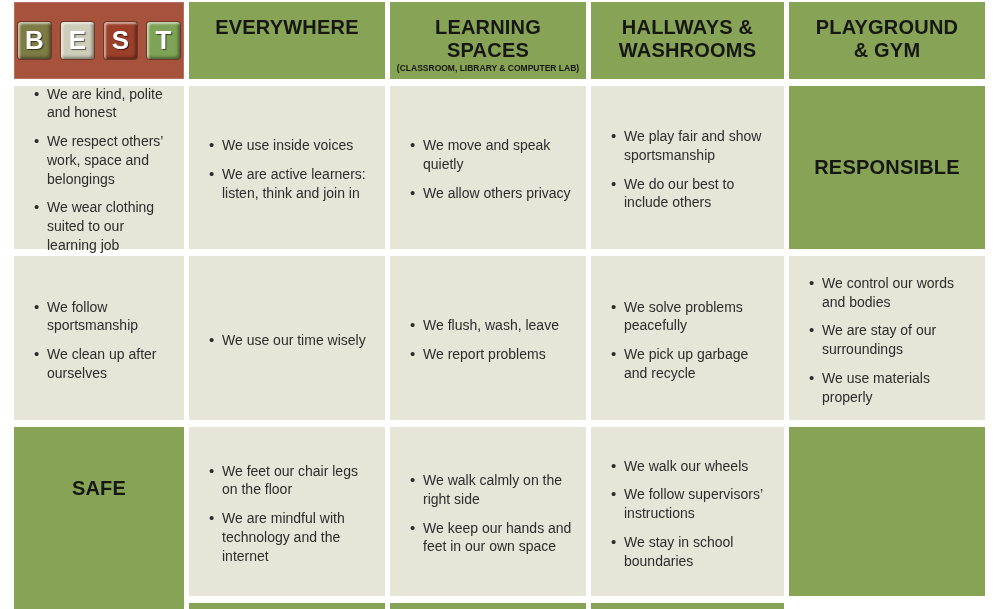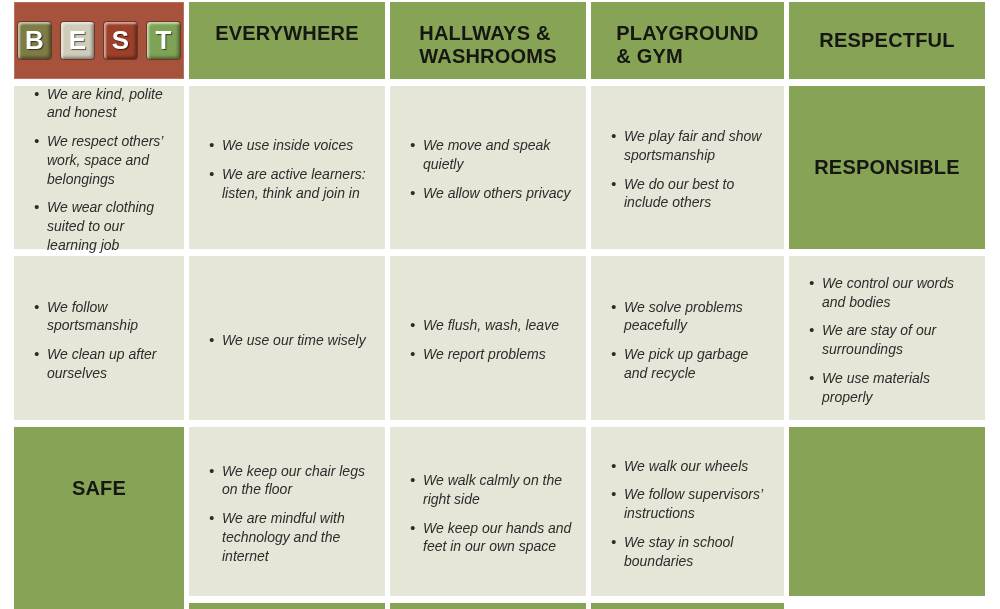--- a/index.html
+++ b/index.html
@@ -30,21 +30,21 @@
                0 0 0 1px rgba(45,20,8,.45);
   }
   .tile-b{background:var(--tile_b);}
   .tile-e{background:var(--tile_e);}
   .tile-s{background:var(--tile_s);}
   .tile-t{background:var(--tile_t);}
   
   .head-cell{
     background:var(--green);
     display:flex;flex-direction:column;align-items:center;
-    padding-top:20px;box-sizing:border-box;
+    padding-top:14px;box-sizing:border-box;text-align:center;
   }
   .head-label{
     font-weight:bold;font-size:20px;line-height:1.13;
     letter-spacing:.2px;color:#161613;white-space:pre-line;
   }
   .head-sub{
     font-weight:bold;font-size:8.5px;color:#161613;
     margin-top:2px;white-space:nowrap;
   }
   
@@ -58,21 +58,20 @@
   .body-cell{
     background:var(--cream);
     display:flex;align-items:center;
     padding:14px 9px 10px 20px;box-sizing:border-box;
   }
   .body-cell ul{list-style:none;margin:0;padding:0;}
   .body-cell li{
     position:relative;padding-left:13px;
     font-size:14px;line-height:1.34;color:var(--text);
     margin-bottom:10px;
-    font-style:italic;
   }
   .body-cell li:last-child{margin-bottom:0;}
   .body-cell li::before{content:"•";position:absolute;left:0;top:-1px;font-size:15px;}
   
   .sliver{background:var(--green);}
 </style>
 </head>
 <body>
 
 <div class="canvas">
@@ -82,31 +81,33 @@
       <span class="tile tile-b">B</span>
       <span class="tile tile-e">E</span>
       <span class="tile tile-s">S</span>
       <span class="tile tile-t">T</span>
     </div>
 
     <div class="head-cell">
       <span class="head-label">EVERYWHERE</span>
     </div>
     <div class="head-cell">
+      <span class="head-label">LEARNING
+SPACES</span>
+      <span class="head-sub">(CLASSROOM, LIBRARY &amp; COMPUTER LAB)</span>
+    </div>
+    <div class="head-cell">
       <span class="head-label">HALLWAYS &amp;
 WASHROOMS</span>
     </div>
     <div class="head-cell">
       <span class="head-label">PLAYGROUND
 &amp; GYM</span>
     </div>
 
-    <div class="row-head">
-      <span>RESPECTFUL</span>
-    </div>
     <div class="body-cell">
         <ul>
           <li>We are kind, polite and honest</li>
           <li>We respect others’ work, space and belongings</li>
           <li>We wear clothing suited to our learning job</li>
         </ul>
       </div>
     <div class="body-cell">
         <ul>
           <li>We use inside voices</li>
@@ -158,21 +159,21 @@
     </div>
     <div class="body-cell">
         <ul>
           <li>We control our words and bodies</li>
           <li>We are stay of our surroundings</li>
           <li>We use materials properly</li>
         </ul>
       </div>
     <div class="body-cell">
         <ul>
-          <li>We keep our chair legs on the floor</li>
+          <li>We feet our chair legs on the floor</li>
           <li>We are mindful with technology and the internet</li>
         </ul>
       </div>
     <div class="body-cell">
         <ul>
           <li>We walk calmly on the right side</li>
           <li>We keep our hands and feet in our own space</li>
         </ul>
       </div>
     <div class="body-cell">

